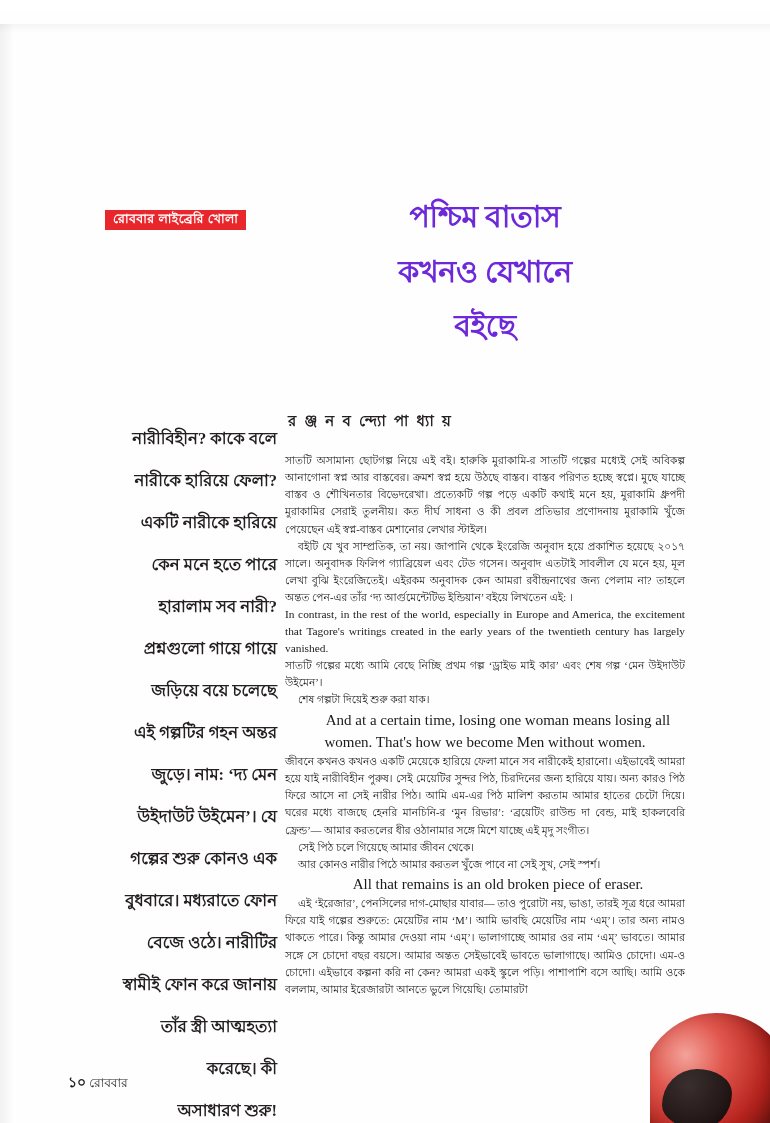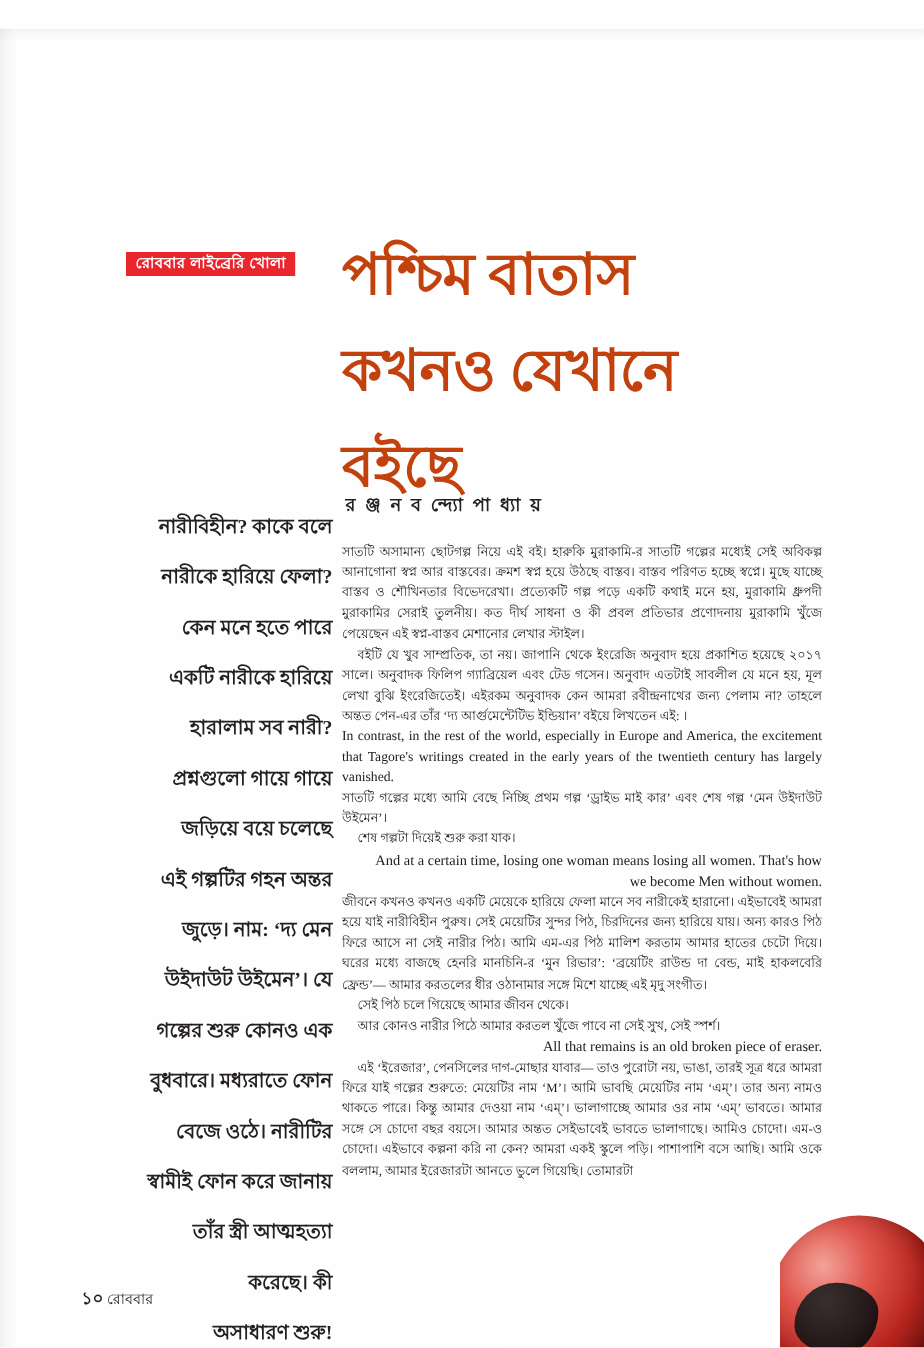--- a/index.html
+++ b/index.html
@@ -36,24 +36,25 @@
   }
 
   
   .headline {
     position: absolute;
     left: 285px;
     top: 160px;
     width: 400px;
     font-family: "Liberation Serif", serif;
     font-weight: bold;
-    font-size: 48px;
+    font-size: 30px;
     line-height: 1.42;
-    color: #c2410c;
+    color: #6d28d9;
     letter-spacing: -0.3px;
+    text-align: center;
   }
   .headline .hl-line { display: block; white-space: nowrap; }
 
   
   .byline {
     position: absolute;
     left: 288px;
     top: 385px;
     font-family: "Liberation Serif", serif;
     font-weight: bold;
@@ -92,24 +93,24 @@
   .body-col p { margin: 0; }
   .body-col p.indent { text-indent: 13px; }
   .body-col p.eng {
     font-family: "Liberation Serif", serif;
     font-size: 11.4px;
     line-height: 1.48;
     text-indent: 0;
   }
   .body-col p.eng-indent {
     font-family: "Liberation Serif", serif;
-    font-size: 12px;
+    font-size: 15px;
     line-height: 1.48;
     text-indent: 26px;
-    text-align: right;
+    text-align: center;
   }
 
   
   .footer {
     position: absolute;
     left: 68px;
     bottom: 28px;
     font-family: "Liberation Serif", serif;
     font-size: 12px;
     color: #231f20;
@@ -168,22 +169,22 @@
       <span class="hl-line">পশ্চিম বাতাস</span>
       <span class="hl-line">কখনও যেখানে</span>
       <span class="hl-line">বইছে</span>
     </h1>
 
   <div class="byline">র ঞ্জ ন   ব ন্দ্যো পা ধ্যা য়</div>
 
   <div class="pullquote" id="pullquote">
       <span>নারীবিহীন? কাকে বলে</span>
       <span>নারীকে হারিয়ে ফেলা?</span>
+      <span>একটি নারীকে হারিয়ে</span>
       <span>কেন মনে হতে পারে</span>
-      <span>একটি নারীকে হারিয়ে</span>
       <span>হারালাম সব নারী?</span>
       <span>প্রশ্নগুলো গায়ে গায়ে</span>
       <span>জড়িয়ে বয়ে চলেছে</span>
       <span>এই গল্পটির গহন অন্তর</span>
       <span>জুড়ে। নাম: ‘দ্য মেন</span>
       <span>উইদাউট উইমেন’। যে</span>
       <span>গল্পের শুরু কোনও এক</span>
       <span>বুধবারে। মধ্যরাতে ফোন</span>
       <span>বেজে ওঠে। নারীটির</span>
       <span>স্বামীই ফোন করে জানায়</span>

